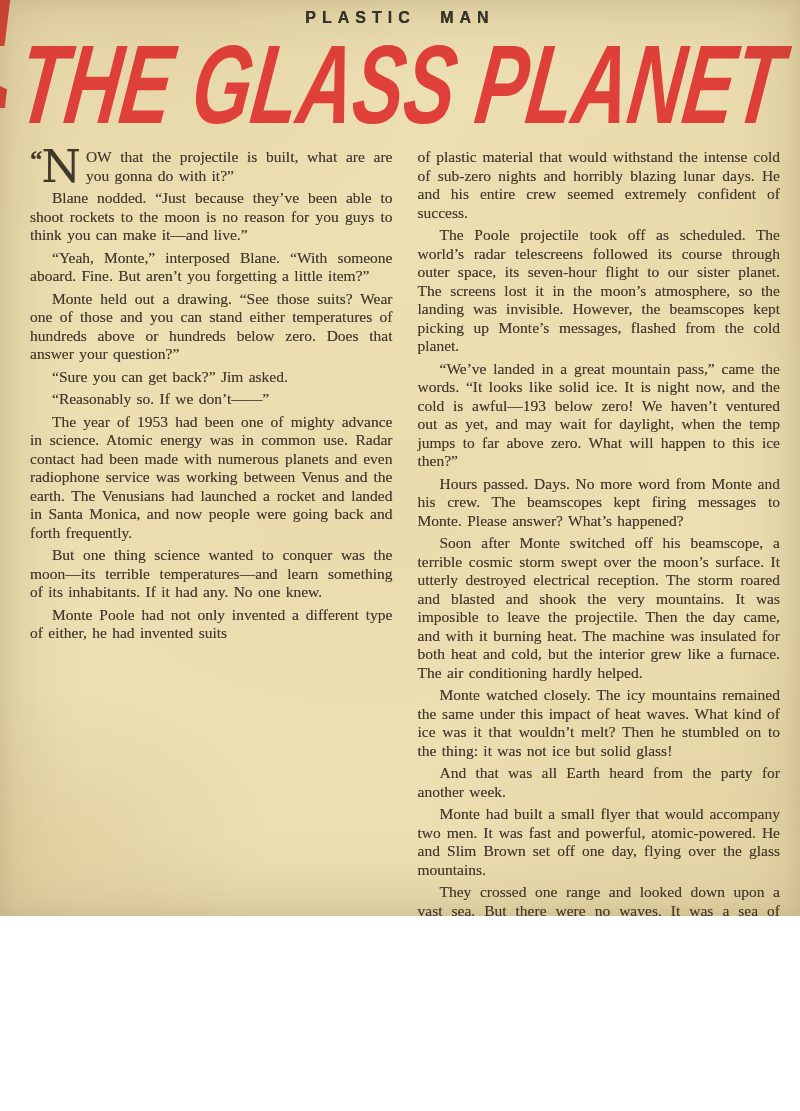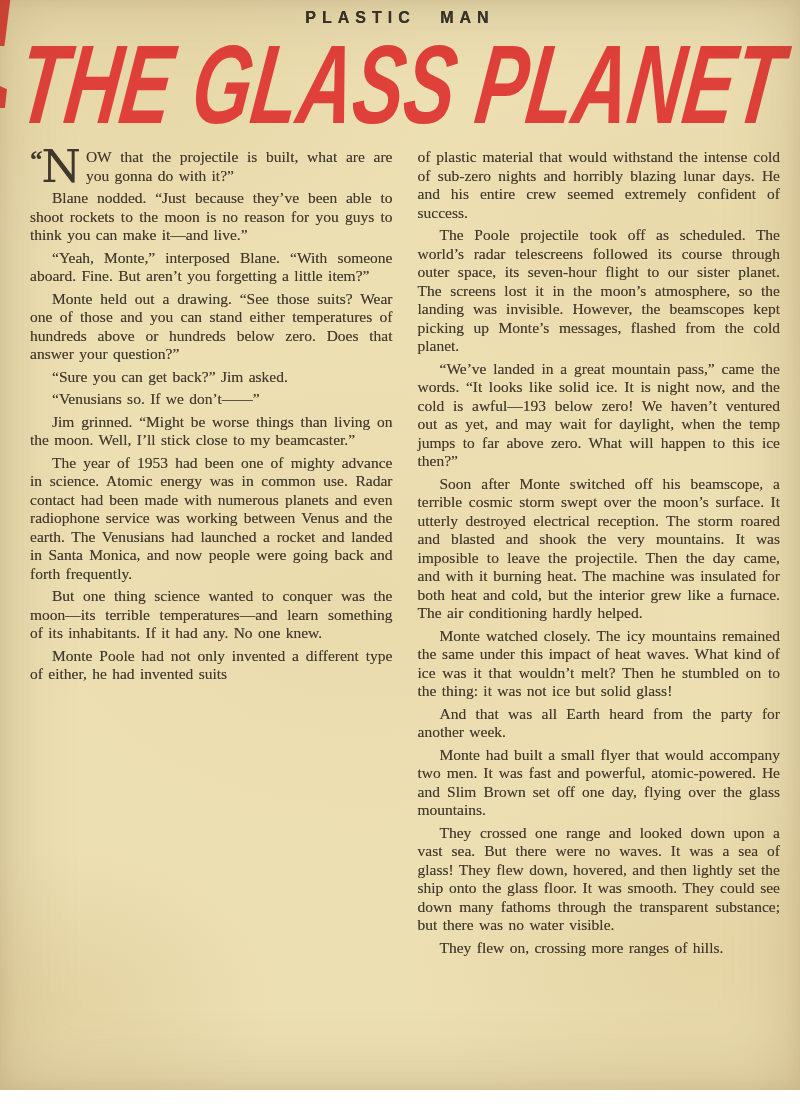--- a/index.html
+++ b/index.html
@@ -1,18 +1,18 @@
 <!DOCTYPE html>
 <html><head>
 <meta charset="utf-8">
 <style>
   html,body{margin:0;padding:0;}
   .page{
     position:relative;
-    width:800px;height:1090px;
+    width:800px;height:916px;
     overflow:hidden;
     background-color:#ecdfb2;
     background-image:
       radial-gradient(ellipse 420px 260px at 18% 8%, rgba(214,186,128,.20), transparent 70%),
       radial-gradient(ellipse 380px 300px at 85% 22%, rgba(218,190,132,.16), transparent 70%),
       radial-gradient(ellipse 500px 340px at 45% 55%, rgba(226,204,150,.22), transparent 70%),
       radial-gradient(ellipse 420px 300px at 88% 88%, rgba(205,175,115,.20), transparent 70%),
       radial-gradient(ellipse 300px 220px at 8% 92%, rgba(198,168,108,.22), transparent 70%);
     font-family:"Liberation Serif", serif;
     color:#42382d;
@@ -109,31 +109,31 @@
       <p class="no-indent">
         <span class="dropcap-wrap">
             <span class="dc-quote">“</span>
             <span class="dc-letter">N</span>
           </span><span>OW that the projectile is built, what are are you gonna do with it?”</span>
       </p>
       <p>Blane nodded. “Just because they’ve been able to shoot rockets to the moon is no reason for you guys to think you can make it—and live.”</p>
       <p>“Yeah, Monte,” interposed Blane. “With someone aboard. Fine. But aren’t you forgetting a little item?”</p>
       <p>Monte held out a drawing. “See those suits? Wear one of those and you can stand either temperatures of hundreds above or hundreds below zero. Does that answer your question?”</p>
       <p>“Sure you can get back?” Jim asked.</p>
-      <p>“Venusians so. If we don’t——”</p>
-      <p>Jim grinned. “Might be worse things than living on the moon. Well, I’ll stick close to my beamcaster.”</p>
+      <p>“Reasonably so. If we don’t——”</p>
       <p>The year of 1953 had been one of mighty advance in science. Atomic energy was in common use. Radar contact had been made with numerous planets and even radiophone service was working between Venus and the earth. The Venusians had launched a rocket and landed in Santa Monica, and now people were going back and forth frequently.</p>
       <p>But one thing science wanted to conquer was the moon—its terrible temperatures—and learn something of its inhabitants. If it had any. No one knew.</p>
       <p>Monte Poole had not only invented a different type of either, he had invented suits</p>
     </div>
 
     <div class="col">
       <p class="no-indent">of plastic material that would withstand the intense cold of sub-zero nights and horribly blazing lunar days. He and his entire crew seemed extremely confident of success.</p>
       <p>The Poole projectile took off as scheduled. The world’s radar telescreens followed its course through outer space, its seven-hour flight to our sister planet. The screens lost it in the moon’s atmosphere, so the landing was invisible. However, the beamscopes kept picking up Monte’s messages, flashed from the cold planet.</p>
       <p>“We’ve landed in a great mountain pass,” came the words. “It looks like solid ice. It is night now, and the cold is awful—193 below zero! We haven’t ventured out as yet, and may wait for daylight, when the temp jumps to far above zero. What will happen to this ice then?”</p>
+      <p>Hours passed. Days. No more word from Monte and his crew. The beamscopes kept firing messages to Monte. Please answer? What’s happened?</p>
       <p>Soon after Monte switched off his beamscope, a terrible cosmic storm swept over the moon’s surface. It utterly destroyed electrical reception. The storm roared and blasted and shook the very mountains. It was imposible to leave the projectile. Then the day came, and with it burning heat. The machine was insulated for both heat and cold, but the interior grew like a furnace. The air conditioning hardly helped.</p>
       <p>Monte watched closely. The icy mountains remained the same under this impact of heat waves. What kind of ice was it that wouldn’t melt? Then he stumbled on to the thing: it was not ice but solid glass!</p>
       <p>And that was all Earth heard from the party for another week.</p>
       <p>Monte had built a small flyer that would accompany two men. It was fast and powerful, atomic-powered. He and Slim Brown set off one day, flying over the glass mountains.</p>
       <p>They crossed one range and looked down upon a vast sea. But there were no waves. It was a sea of glass! They flew down, hovered, and then lightly set the ship onto the glass floor. It was smooth. They could see down many fathoms through the transparent substance; but there was no water visible.</p>
       <p>They flew on, crossing more ranges of hills.</p>
     </div>
 
   </div>
 </div>

